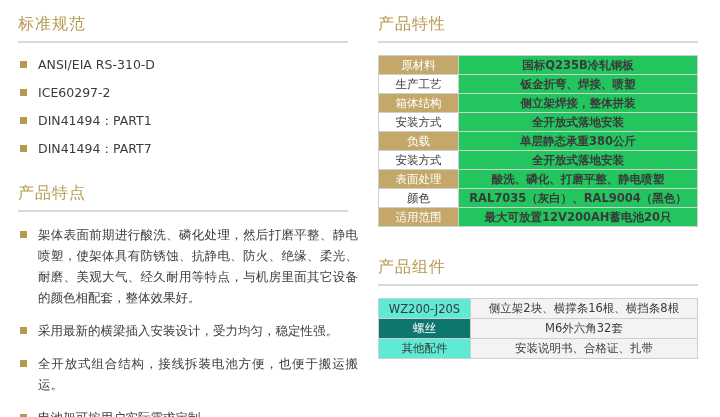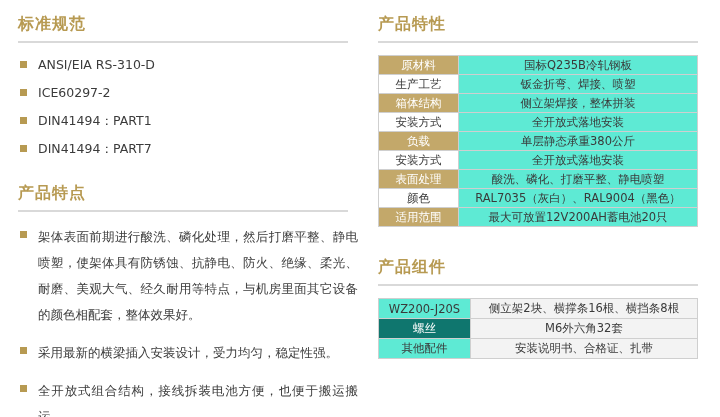--- a/index.html
+++ b/index.html
@@ -22,21 +22,21 @@
     width: 370px;
     padding: 14px 12px 0 18px;
   }
   .col-right {
     width: 350px;
     padding: 14px 14px 0 8px;
   }
 
   .section-title {
     font-size: 16px;
-    font-weight: bold;
+    font-weight: normal;
     color: #b79a52;
     letter-spacing: 1px;
     margin: 0 0 6px 0;
   }
   .title-rule {
     height: 2px;
     background: #d9d9d9;
     margin-bottom: 12px;
   }
   .title-rule.short { width: 330px; }
@@ -59,21 +59,21 @@
     content: "";
     position: absolute;
     left: 2px;
     top: 6px;
     width: 7px; height: 7px;
     background: #b79a52;
   }
 
   ul.para li {
     margin-bottom: 12px;
-    line-height: 26px;
+    line-height: 21px;
     text-align: justify;
   }
   ul.para li::before { top: 7px; }
 
   .spec-list li { font-size: 13px; }
 
   .gap { height: 16px; }
 
   table.spec {
     border-collapse: collapse;
@@ -92,21 +92,22 @@
   }
   table.spec td.key {
     width: 80px;
     background: #ffffff;
   }
   table.spec tr.hl td.key {
     background: #c3a86a;
     color: #ffffff;
   }
   table.spec td.val {
-    background: #5eead4;
+    background: #22c55e;
+    font-weight: bold;
   }
 
   table.comp {
     border-collapse: collapse;
     width: 320px;
     table-layout: fixed;
   }
   table.comp td {
     border: 1px solid #cfcfcf;
     font-size: 11.5px;

